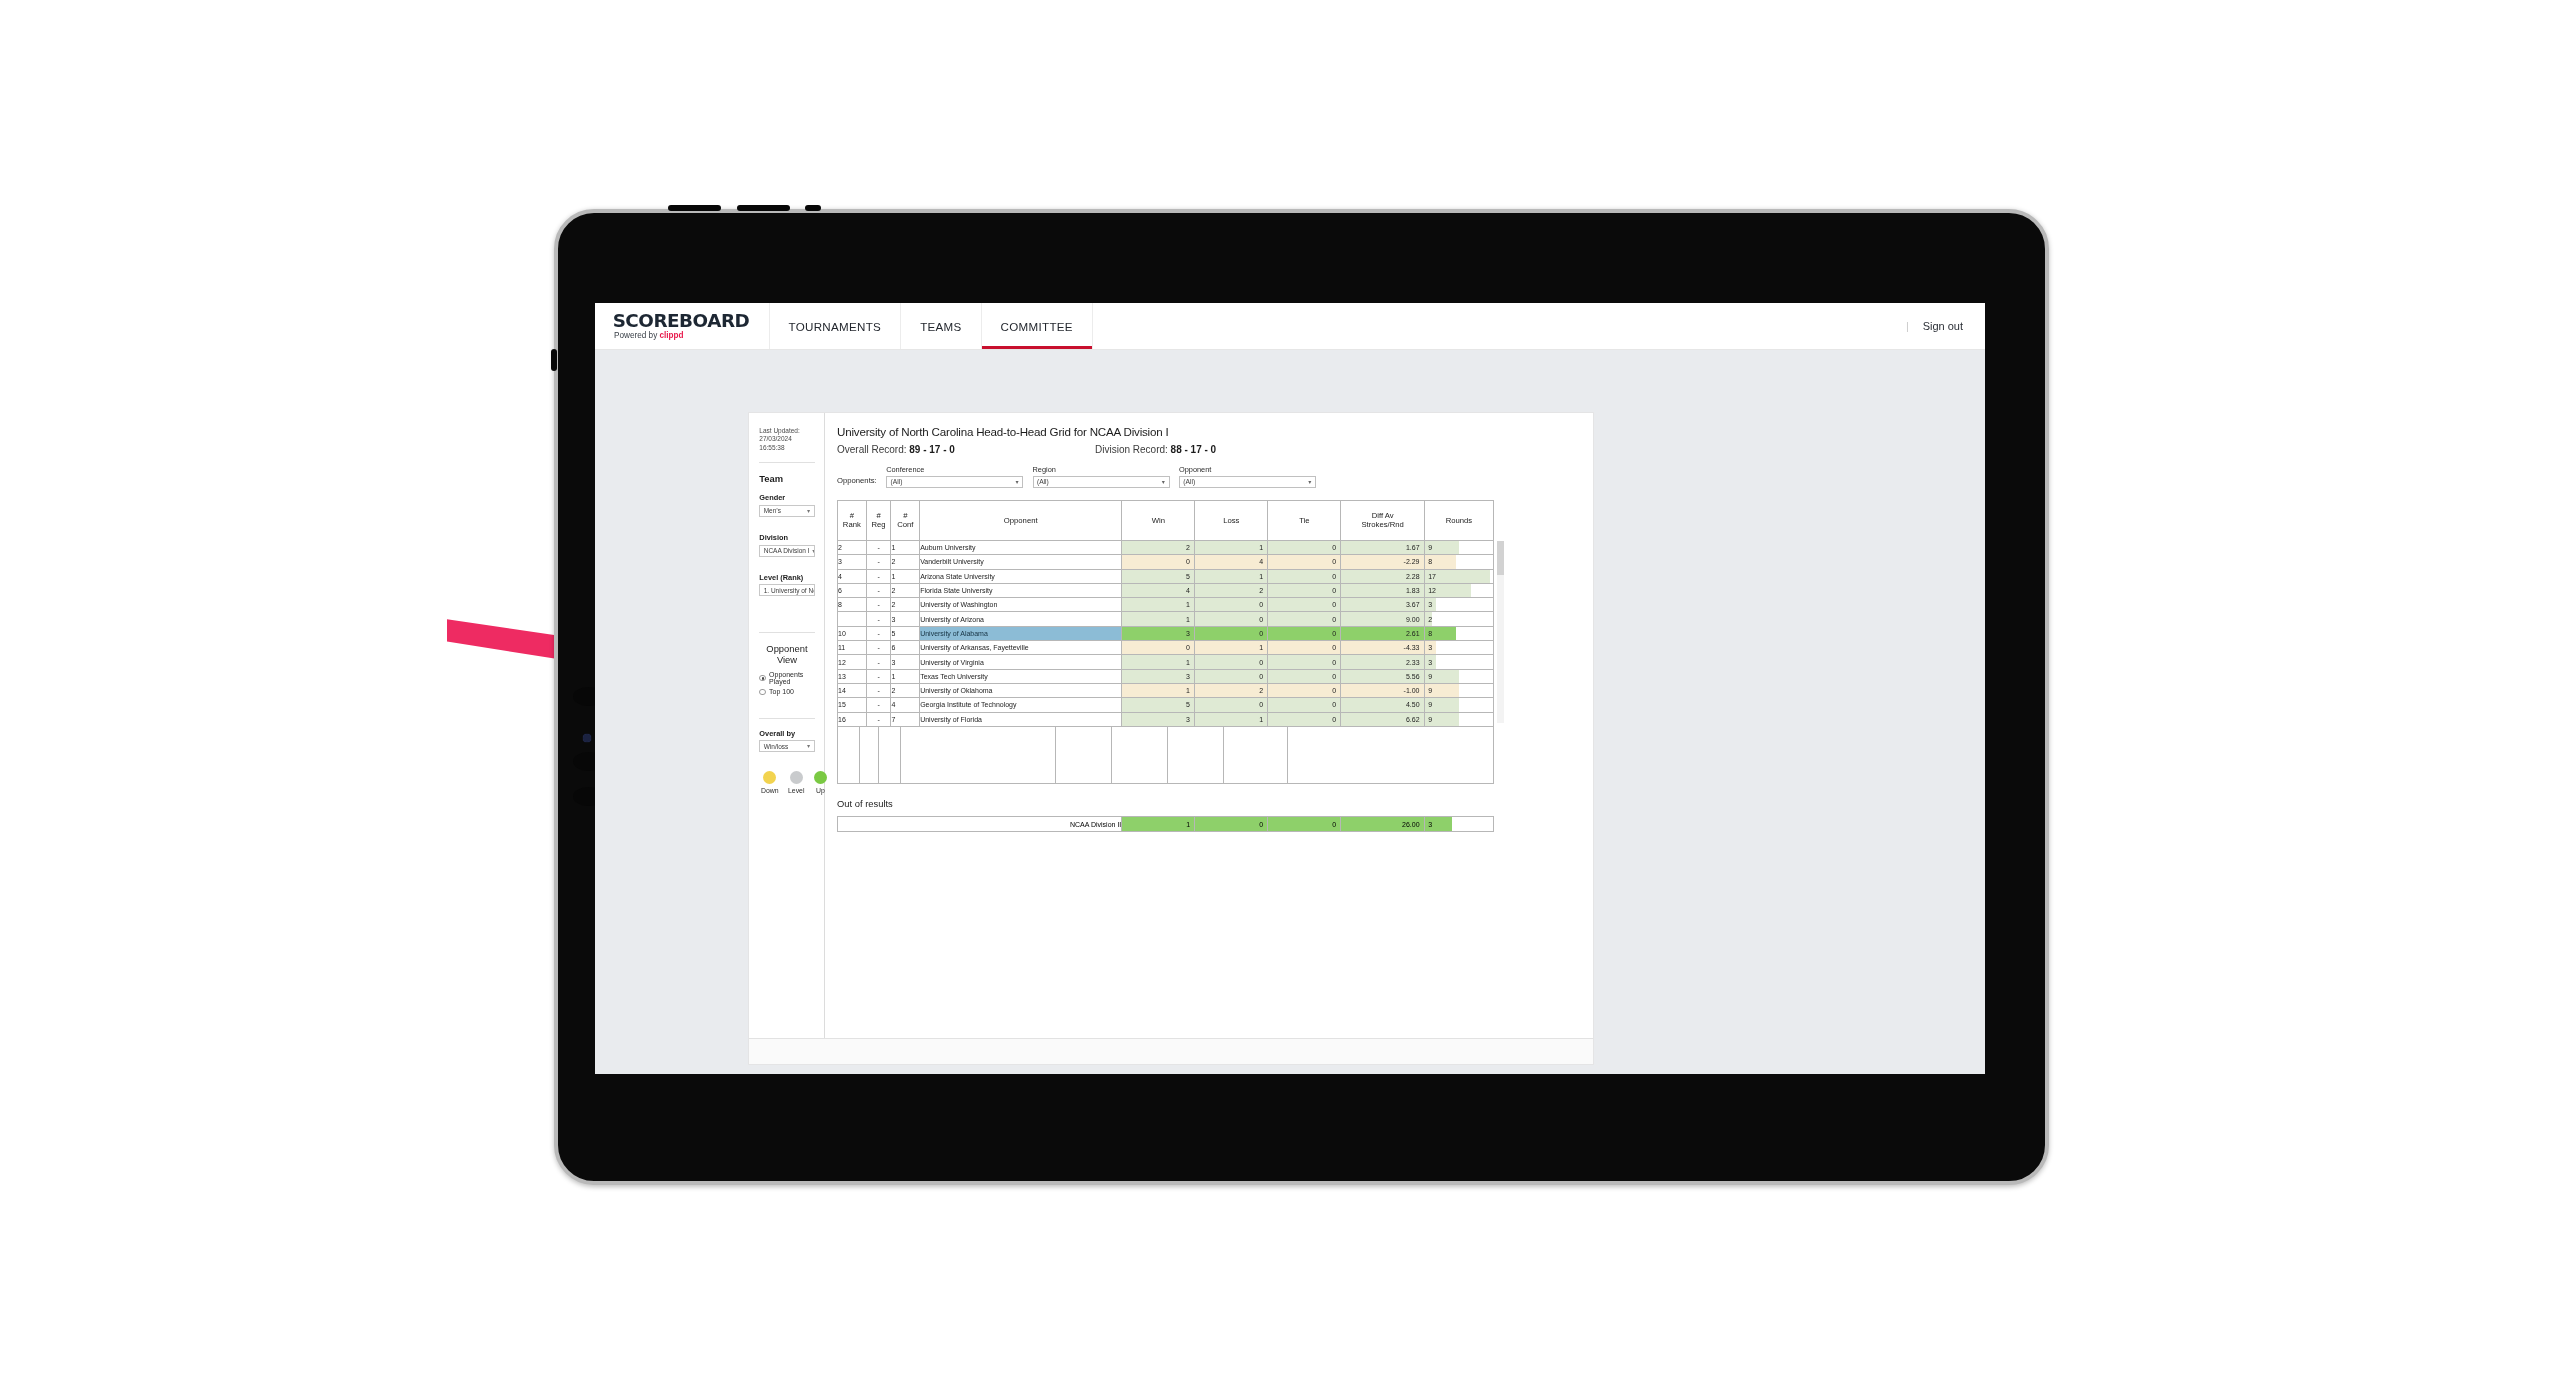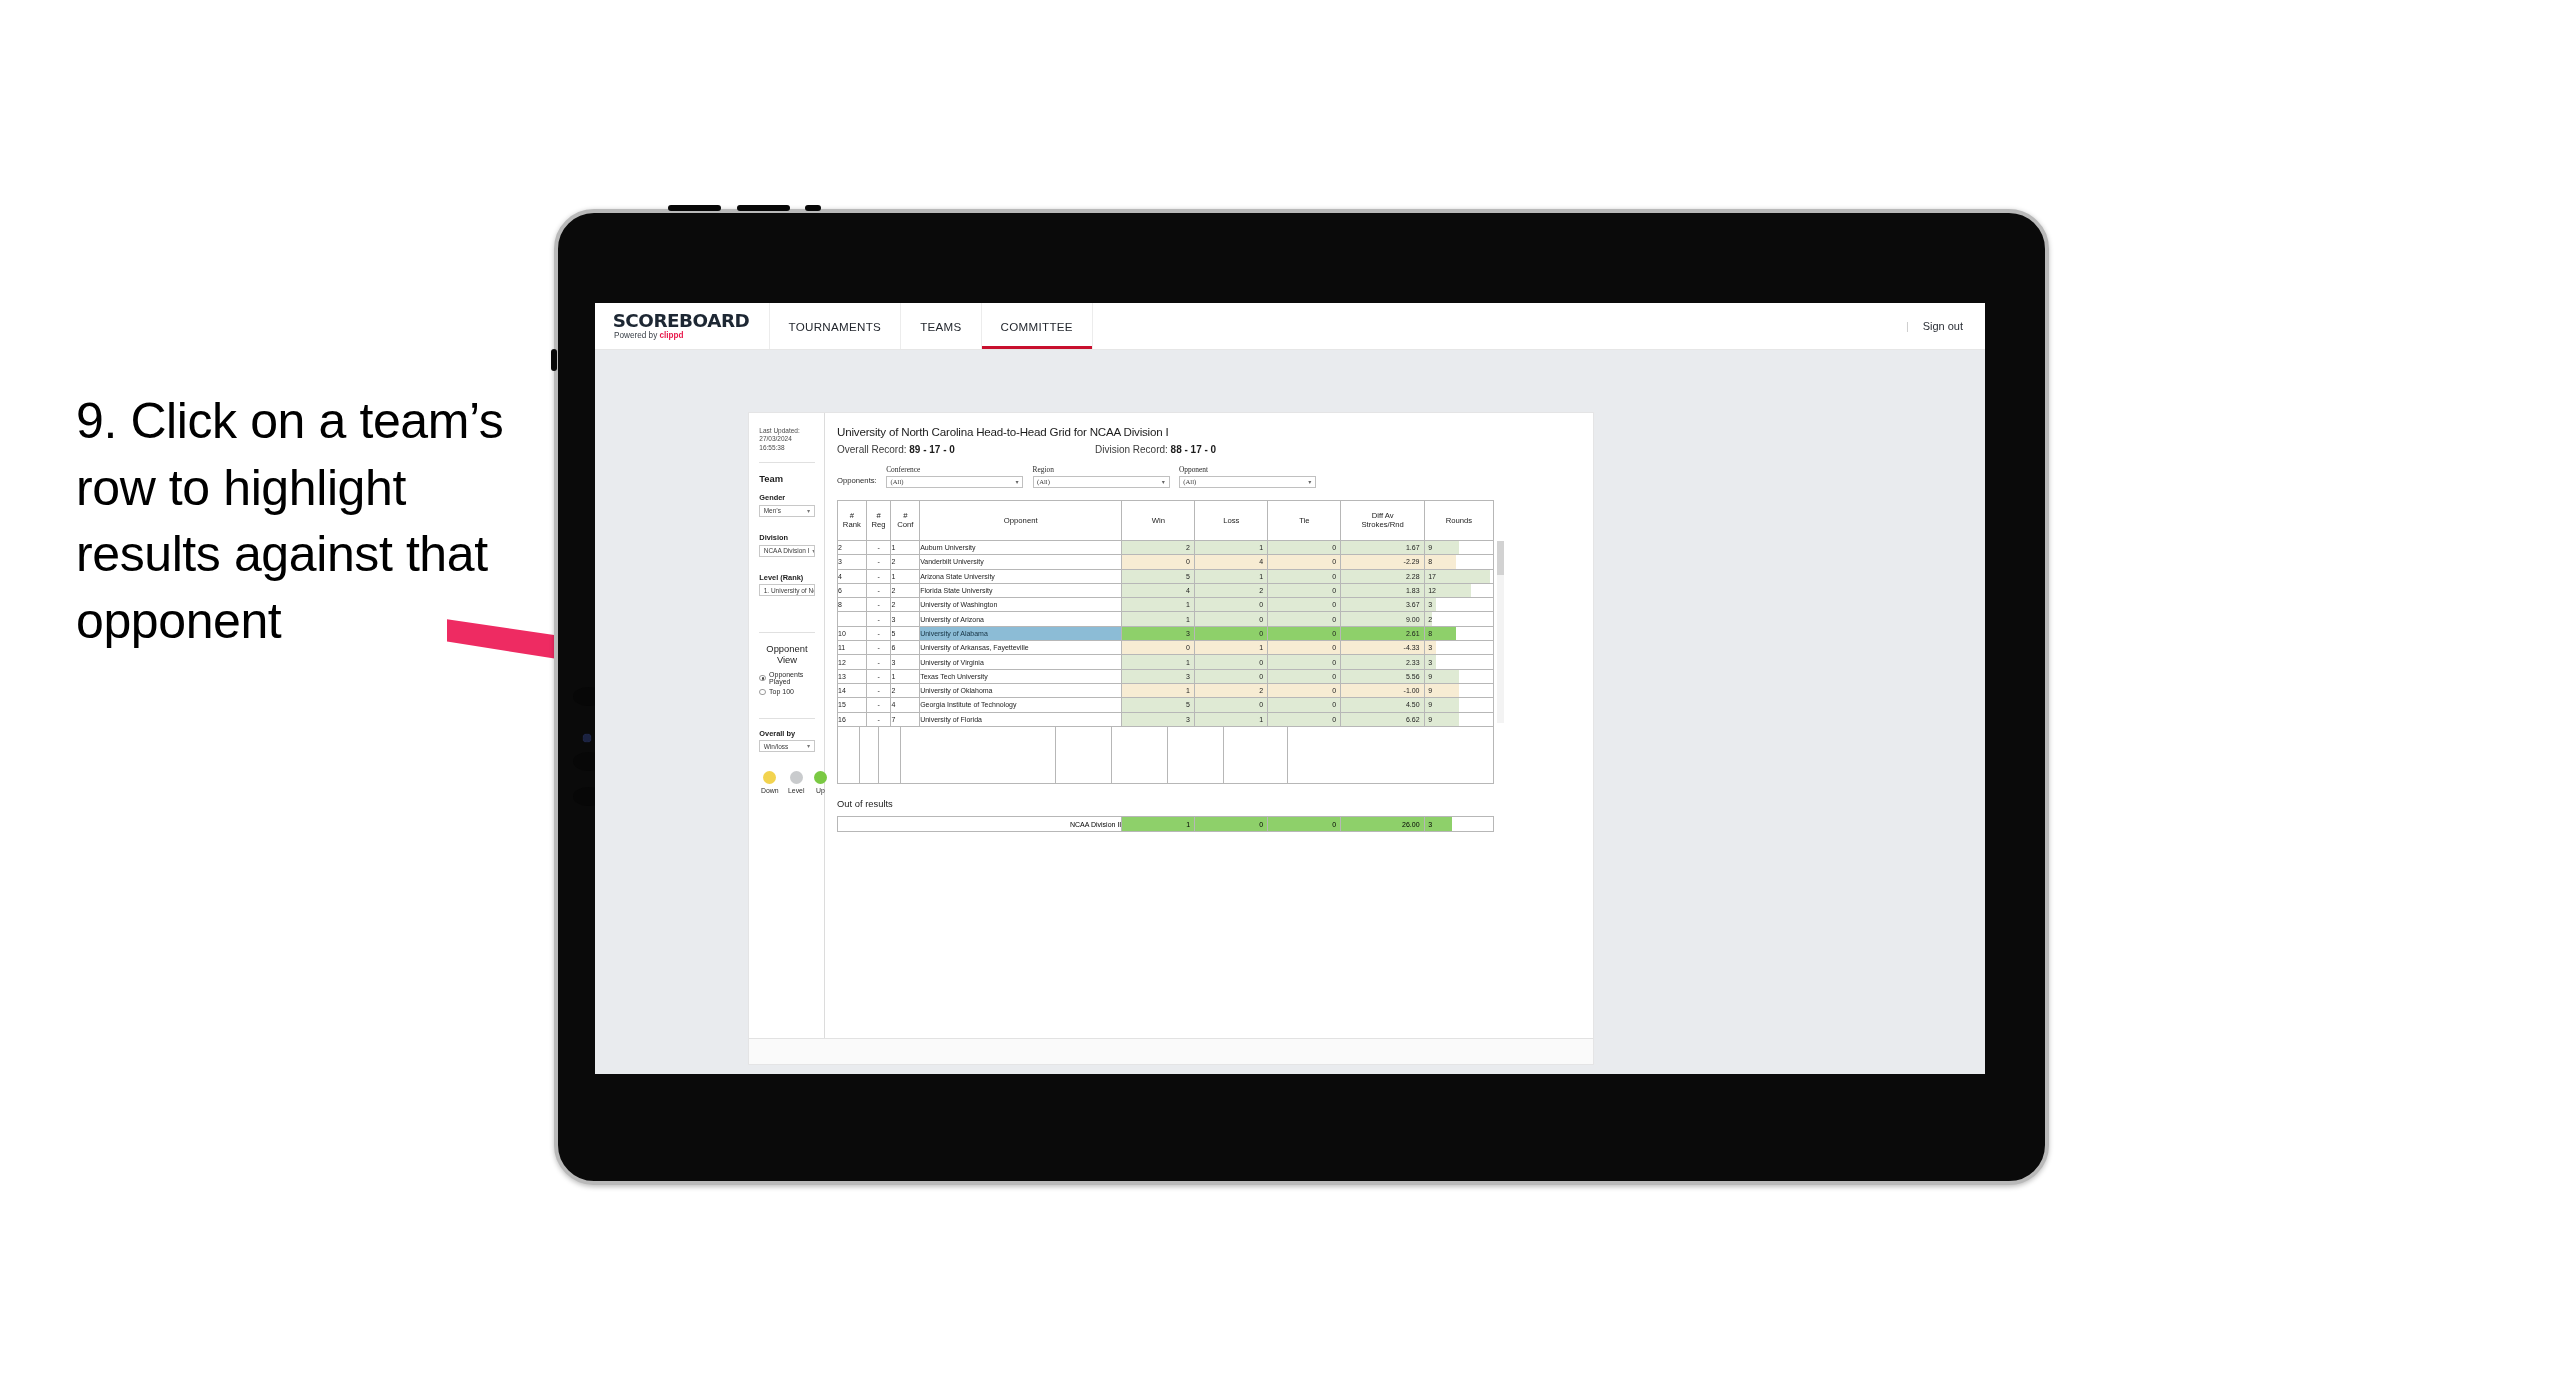--- a/index.html
+++ b/index.html
@@ -138,21 +138,21 @@
 
   
   #mainview { flex:1; padding:12px 13.7px 0 12px; min-width:0; }
   .vtitle { font-size:11.6px; color:#1c1c1c; letter-spacing:-0.2px; }
   .records { display:flex; margin-top:6px; font-size:10px; color:#3b3b3b;align-items:flex-end; }
   .records .r1 { width:258px; }
   .records b { color:#1c1c1c; font-weight:700; }
 
   #filters { margin-top:10.3px; display:flex; align-items:flex-end; gap:9.4px; }
   #filters .oplabel { font-size:7.7px; color:#2a2a2a; padding-bottom:2.6px; }
-  .fgroup { width:137px;font-family:Liberation Serif, serif; }
+  .fgroup { width:137px; }
   .fgroup .fl { font-size:7.4px; color:#2a2a2a; margin-bottom:1.7px; }
   .fgroup .fbox {
     height:12px; border:0.9px solid #c0c0c0; background:#fff;
     display:flex; align-items:center; justify-content:space-between;
     padding:0 2.6px 0 3.4px; font-size:6.7px; color:#3a3a3a; cursor:pointer;
   }
   .fgroup .fbox .caret { font-size:5.2px; color:#666; }
 
   
   #gridwrap { margin-top:12px; position:relative; width:657px; }
@@ -195,21 +195,20 @@
     font-size:7.4px; color:#4a4a4a;
   }
   #toolbar .spacer { flex:1; }
   svg { display:block; }
 </style>
 </head>
 <body>
 
 <div id="stage">
 
-  <div id="annotation">9. Click on a team’s row to highlight results against that opponent</div>
 
   <svg id="arrow" viewBox="0 0 740 180">
     <polygon points="0,36 592,123 592,96 672,139 592,182 592,155 0,62" fill="#ee2b62" transform="translate(0,-15)"></polygon>
   </svg>
 
   <div id="device">
     <div class="dev-btn" style="left:110px;top:-7.7px;width:53px;height:6px;"></div>
     <div class="dev-btn" style="left:179px;top:-7.7px;width:53px;height:6px;"></div>
     <div class="dev-btn" style="left:247px;top:-7.7px;width:15.5px;height:6px;"></div>
     <div class="dev-btn" style="left:-6.9px;top:136px;width:6px;height:22px;"></div>

